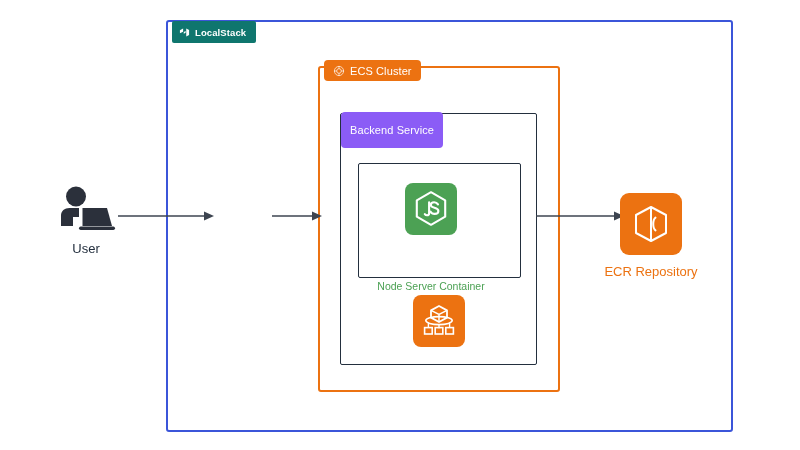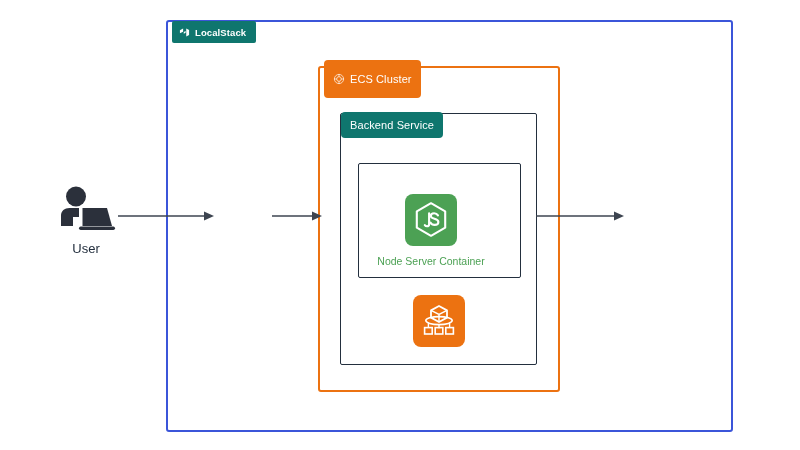--- a/index.html
+++ b/index.html
@@ -66,21 +66,21 @@
     background: transparent;
   }
 
   
   .tab-label {
     position: absolute;
     display: flex;
     align-items: center;
     gap: 5px;
     padding: 0 9px;
-    height: 38px;
+    height: 21px;
     border-radius: 4px;
     font-size: 10.5px;
     letter-spacing: 0.1px;
     white-space: nowrap;
     color: #ffffff;
     box-sizing: border-box;
   }
   .tab-localstack {
     left: 172px;
     top: 21px;
@@ -93,23 +93,23 @@
   }
   .tab-cluster {
     left: 324px;
     top: 60px;
     background: #ec7211;
     font-size: 11px;
   }
   .tab-service {
     left: 341px;
     top: 112px;
-    background: #0f766e;
+    background: #8b5cf6;
     font-size: 11px;
-    height: 26px;
+    height: 36px;
   }
   .tab-taskdef {
     left: 359px;
     top: 161px;
     background: #232f3e;
     font-size: 11px;
     height: 22px;
   }
 
   
@@ -145,21 +145,21 @@
   .node-elb { left: 209px; top: 193px; width: 62px; }
   .tile-elb { width: 62px; height: 62px; background: #7b3ff2; }
   .label-elb { color: #7b3ff2; font-weight: bold; }
 
   
   .node-ecr { left: 620px; top: 193px; width: 62px; }
   .tile-ecr { width: 62px; height: 62px; background: #ec7211; }
   .label-ecr { color: #ec7211; }
 
   
-  .node-nodejs { left: 413px; top: 194px; width: 36px; }
+  .node-nodejs { left: 413px; top: 183px; width: 36px; gap: 36px; }
   .tile-nodejs { width: 52px; height: 52px; background: #4ca154; border-radius: 8px; }
   .label-nodejs { color: #4ca154; font-size: 10.5px; }
 
   
   .node-ecssvc { left: 413px; top: 295px; width: 52px; }
   .tile-ecssvc { width: 52px; height: 52px; background: #ec7211; border-radius: 8px; }
 
   
   .arrow {
     position: absolute;
@@ -261,14 +261,24 @@
     </div>
   </div>
 
   <div class="connector-service">
     <svg width="88" height="12" viewBox="0 0 88 12" aria-hidden="true">
       <line x1="0" y1="6" x2="80" y2="6" stroke="#3d4450" stroke-width="1.6"></line>
       <path d="M88 6 L78 1.6 L78 10.4 Z" fill="#3d4450"></path>
     </svg>
   </div>
 
+  <div class="node node-ecr">
+    <div class="node-icon icon-tile tile-ecr">
+      <svg width="44" height="44" viewBox="0 0 44 44" aria-hidden="true">
+        <path d="M22 5 L37 13 L37 31 L22 39 L7 31 L7 13 Z" fill="none" stroke="#ffffff" stroke-width="2" stroke-linejoin="round"></path>
+        <path d="M22 5 L22 39" stroke="#ffffff" stroke-width="2"></path>
+        <path d="M26.5 15.6 C23.5 17.8 23.5 26.2 26.5 28.4" fill="none" stroke="#ffffff" stroke-width="2" stroke-linecap="round"></path>
+      </svg>
+    </div>
+    <div class="node-label label-ecr">ECR Repository</div>
+  </div>
 
 </div>
 
 </body></html>

